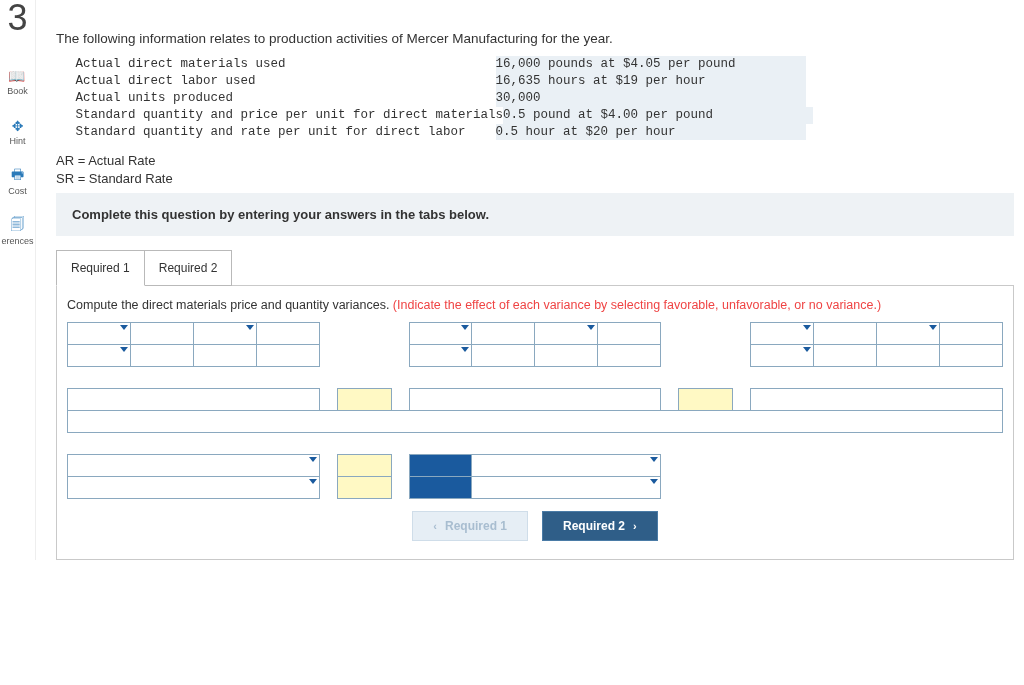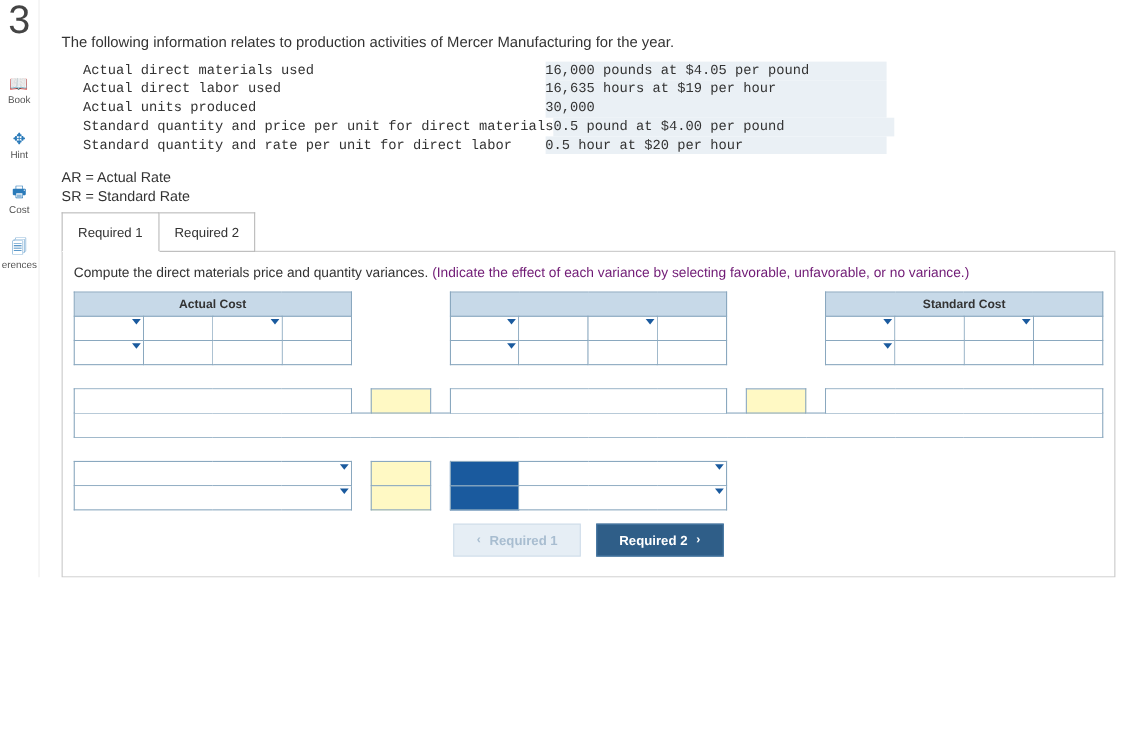--- a/index.html
+++ b/index.html
@@ -76,21 +76,21 @@
   }
   .tab.active { background:#fff; border-bottom:1px solid #fff; position:relative; z-index:2;}
   .tab + .tab { border-left: none; }
   .tab-panel {
     border:1px solid #c9c9c9;
     margin-top:-1px;
     padding: 8px 10px 12px;
     margin-right:10px;
   }
   .prompt { font-size: 12.5px; margin: 4px 0 10px; }
-  .prompt .red { color: #701a75; }
+  .prompt .red { color: #ef4444; }
   table.variance {
     border-collapse: collapse;
     width: 100%;
     table-layout: fixed;
   }
   table.variance td, table.variance th {
     border:1px solid #8aa8bf;
     height: 22px;
     padding:0;
     font-size:11px;
@@ -159,20 +159,21 @@
 
     <div class="data-block" id="data-block"> Actual direct materials used                            <span class="row-hl">16,000 pounds at $4.05 per pound</span>
  Actual direct labor used                                <span class="row-hl">16,635 hours at $19 per hour</span>
  Actual units produced                                   <span class="row-hl">30,000</span>
  Standard quantity and price per unit for direct materials<span class="row-hl">0.5 pound at $4.00 per pound</span>
  Standard quantity and rate per unit for direct labor    <span class="row-hl">0.5 hour at $20 per hour</span></div>
 
     <div class="legend" id="legend1">AR = Actual Rate<br>SR = Standard Rate</div>
 
 
+    <div class="instr-banner">Complete this question by entering your answers in the tabs below.</div>
 
     <div class="tabs">
       <div class="tab active">Required 1</div>
       <div class="tab">Required 2</div>
     </div>
 
     <div class="tab-panel">
       <div class="prompt">
         <span>Compute the direct materials price and quantity variances. </span><span class="red">(Indicate the effect of each variance by selecting favorable, unfavorable, or no variance.)</span>
       </div>
@@ -192,31 +193,20 @@
             <col style="width:7%">
           <col style="width:2%">
           <col style="width:6%">
           <col style="width:2%">
           <col style="width:7%">
             <col style="width:7%">
             <col style="width:7%">
             <col style="width:7%">
         </colgroup>
         <tbody>
-            <tr>
-          <th colspan="4">Actual Cost</th>
-          <td class="spacer-col"></td>
-              <td class="spacer-col"></td>
-              <td class="spacer-col"></td>
-          <th colspan="4"></th>
-          <td class="spacer-col"></td>
-              <td class="spacer-col"></td>
-              <td class="spacer-col"></td>
-          <th colspan="4">Standard Cost</th>
-        </tr>
         <tr>
           <td class="cell-input cell-dd"></td>
           <td class="cell-input"></td>
           <td class="cell-input cell-dd"></td>
           <td class="cell-input"></td>
           <td class="spacer-col"></td>
               <td class="spacer-col"></td>
               <td class="spacer-col"></td>
           <td class="cell-input cell-dd"></td>
           <td class="cell-input"></td>

